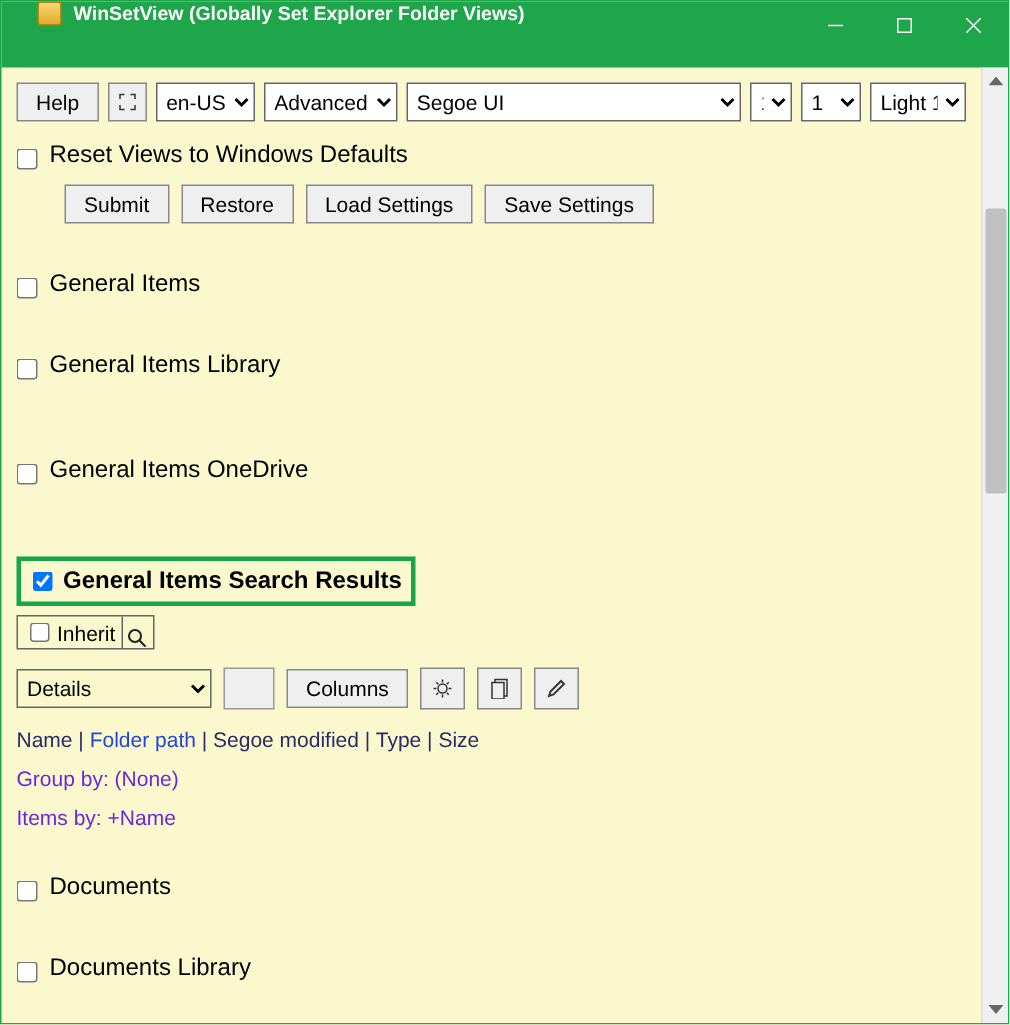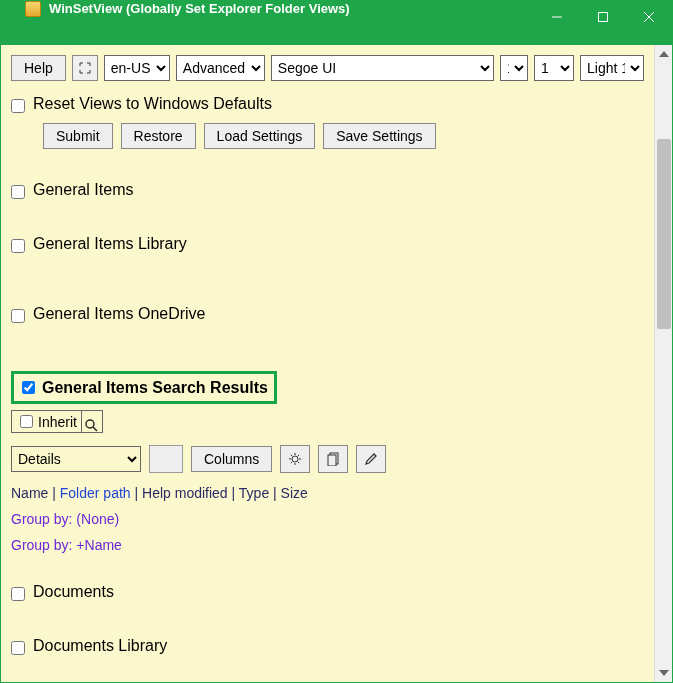--- a/index.html
+++ b/index.html
@@ -254,25 +254,25 @@
             </svg>
         </button>
         <button class="btn iconbtn">
           <svg width="14" height="14" viewBox="0 0 14 14" fill="none" stroke="#333" stroke-width="1.3">
               <path d="M2 12l1-3 7-7 2 2-7 7z"></path>
             </svg>
         </button>
       </div>
 
       <div class="cols-text">
-        <span>Name</span><span class="sep"> | </span><span class="link">Folder path</span><span class="sep"> | </span><span>Help modified</span><span class="sep"> | </span><span>Type</span><span class="sep"> | </span><span>Size</span>
+        <span>Name</span><span class="sep"> | </span><span class="link">Folder path</span><span class="sep"> | </span><span>Segoe modified</span><span class="sep"> | </span><span>Type</span><span class="sep"> | </span><span>Size</span>
       </div>
 
       <div class="meta-line">Group by: (None)</div>
-      <div class="meta-line">Group by: +Name</div>
+      <div class="meta-line">Items by: +Name</div>
 
       <div class="check-row section" style="margin-top:30px">
         <input type="checkbox" style="">
         <span>Documents</span>
       </div>
 
       <div class="check-row section" style="margin-top:36px">
         <input type="checkbox" style="">
         <span>Documents Library</span>
       </div>

